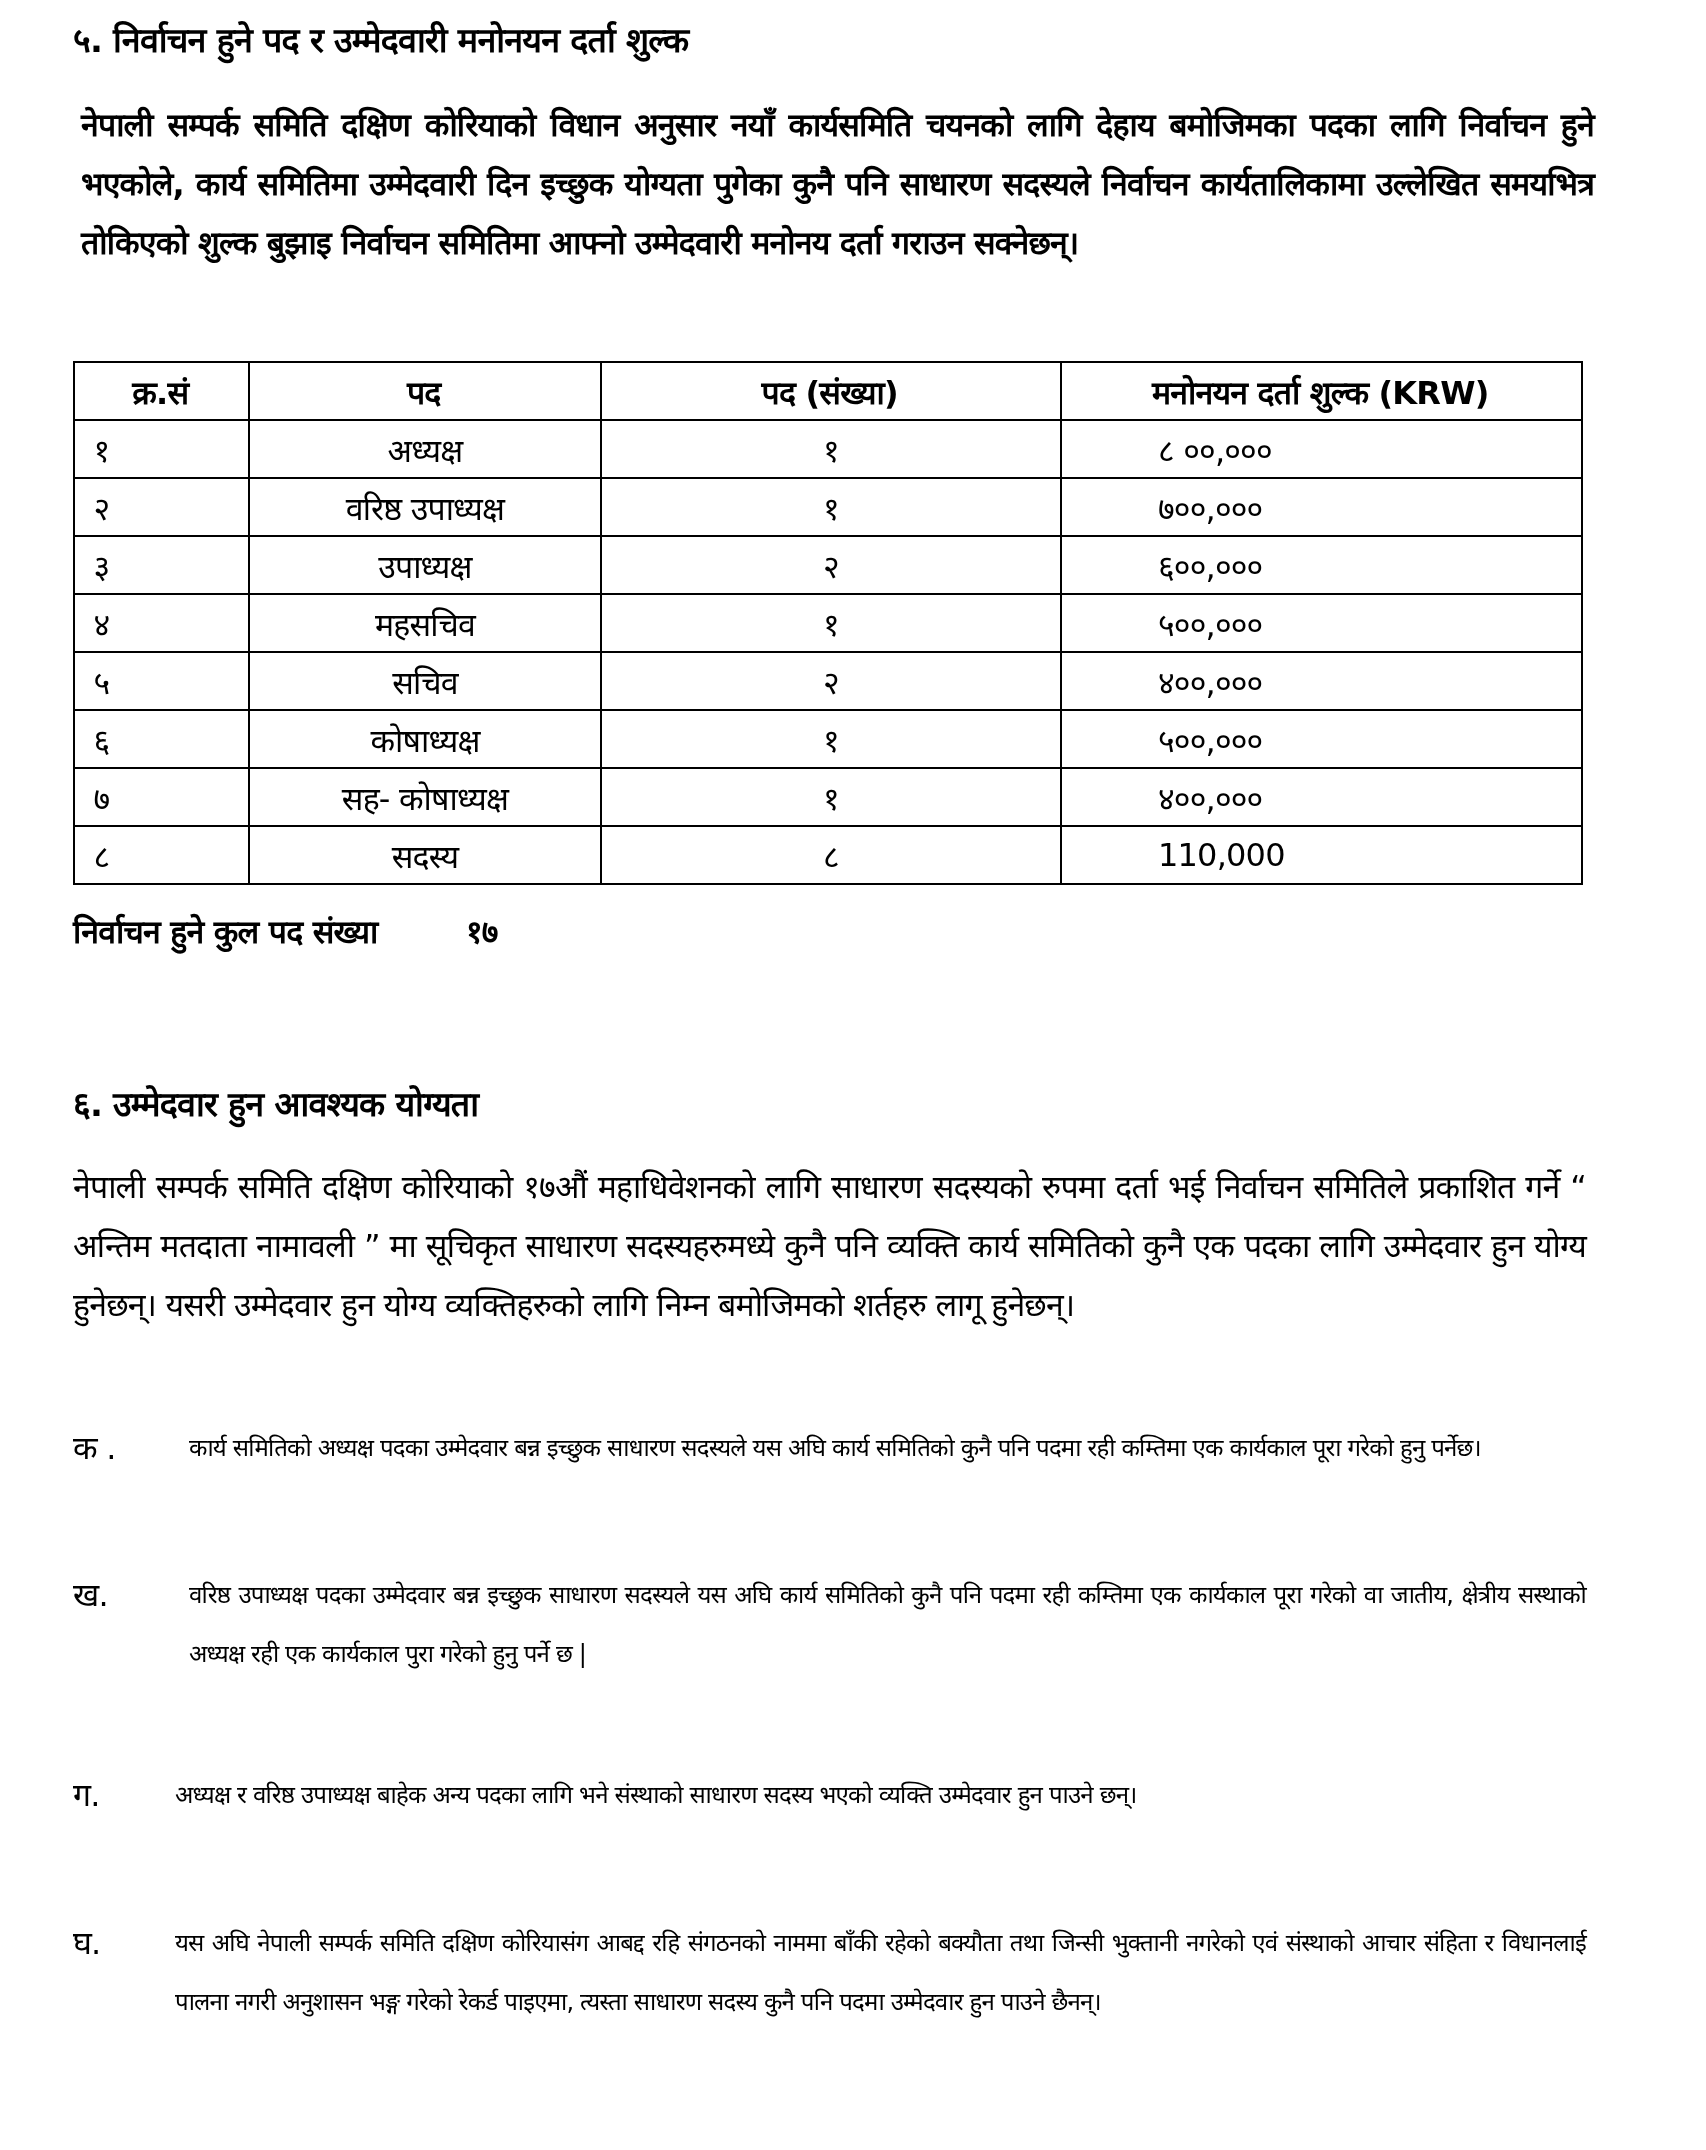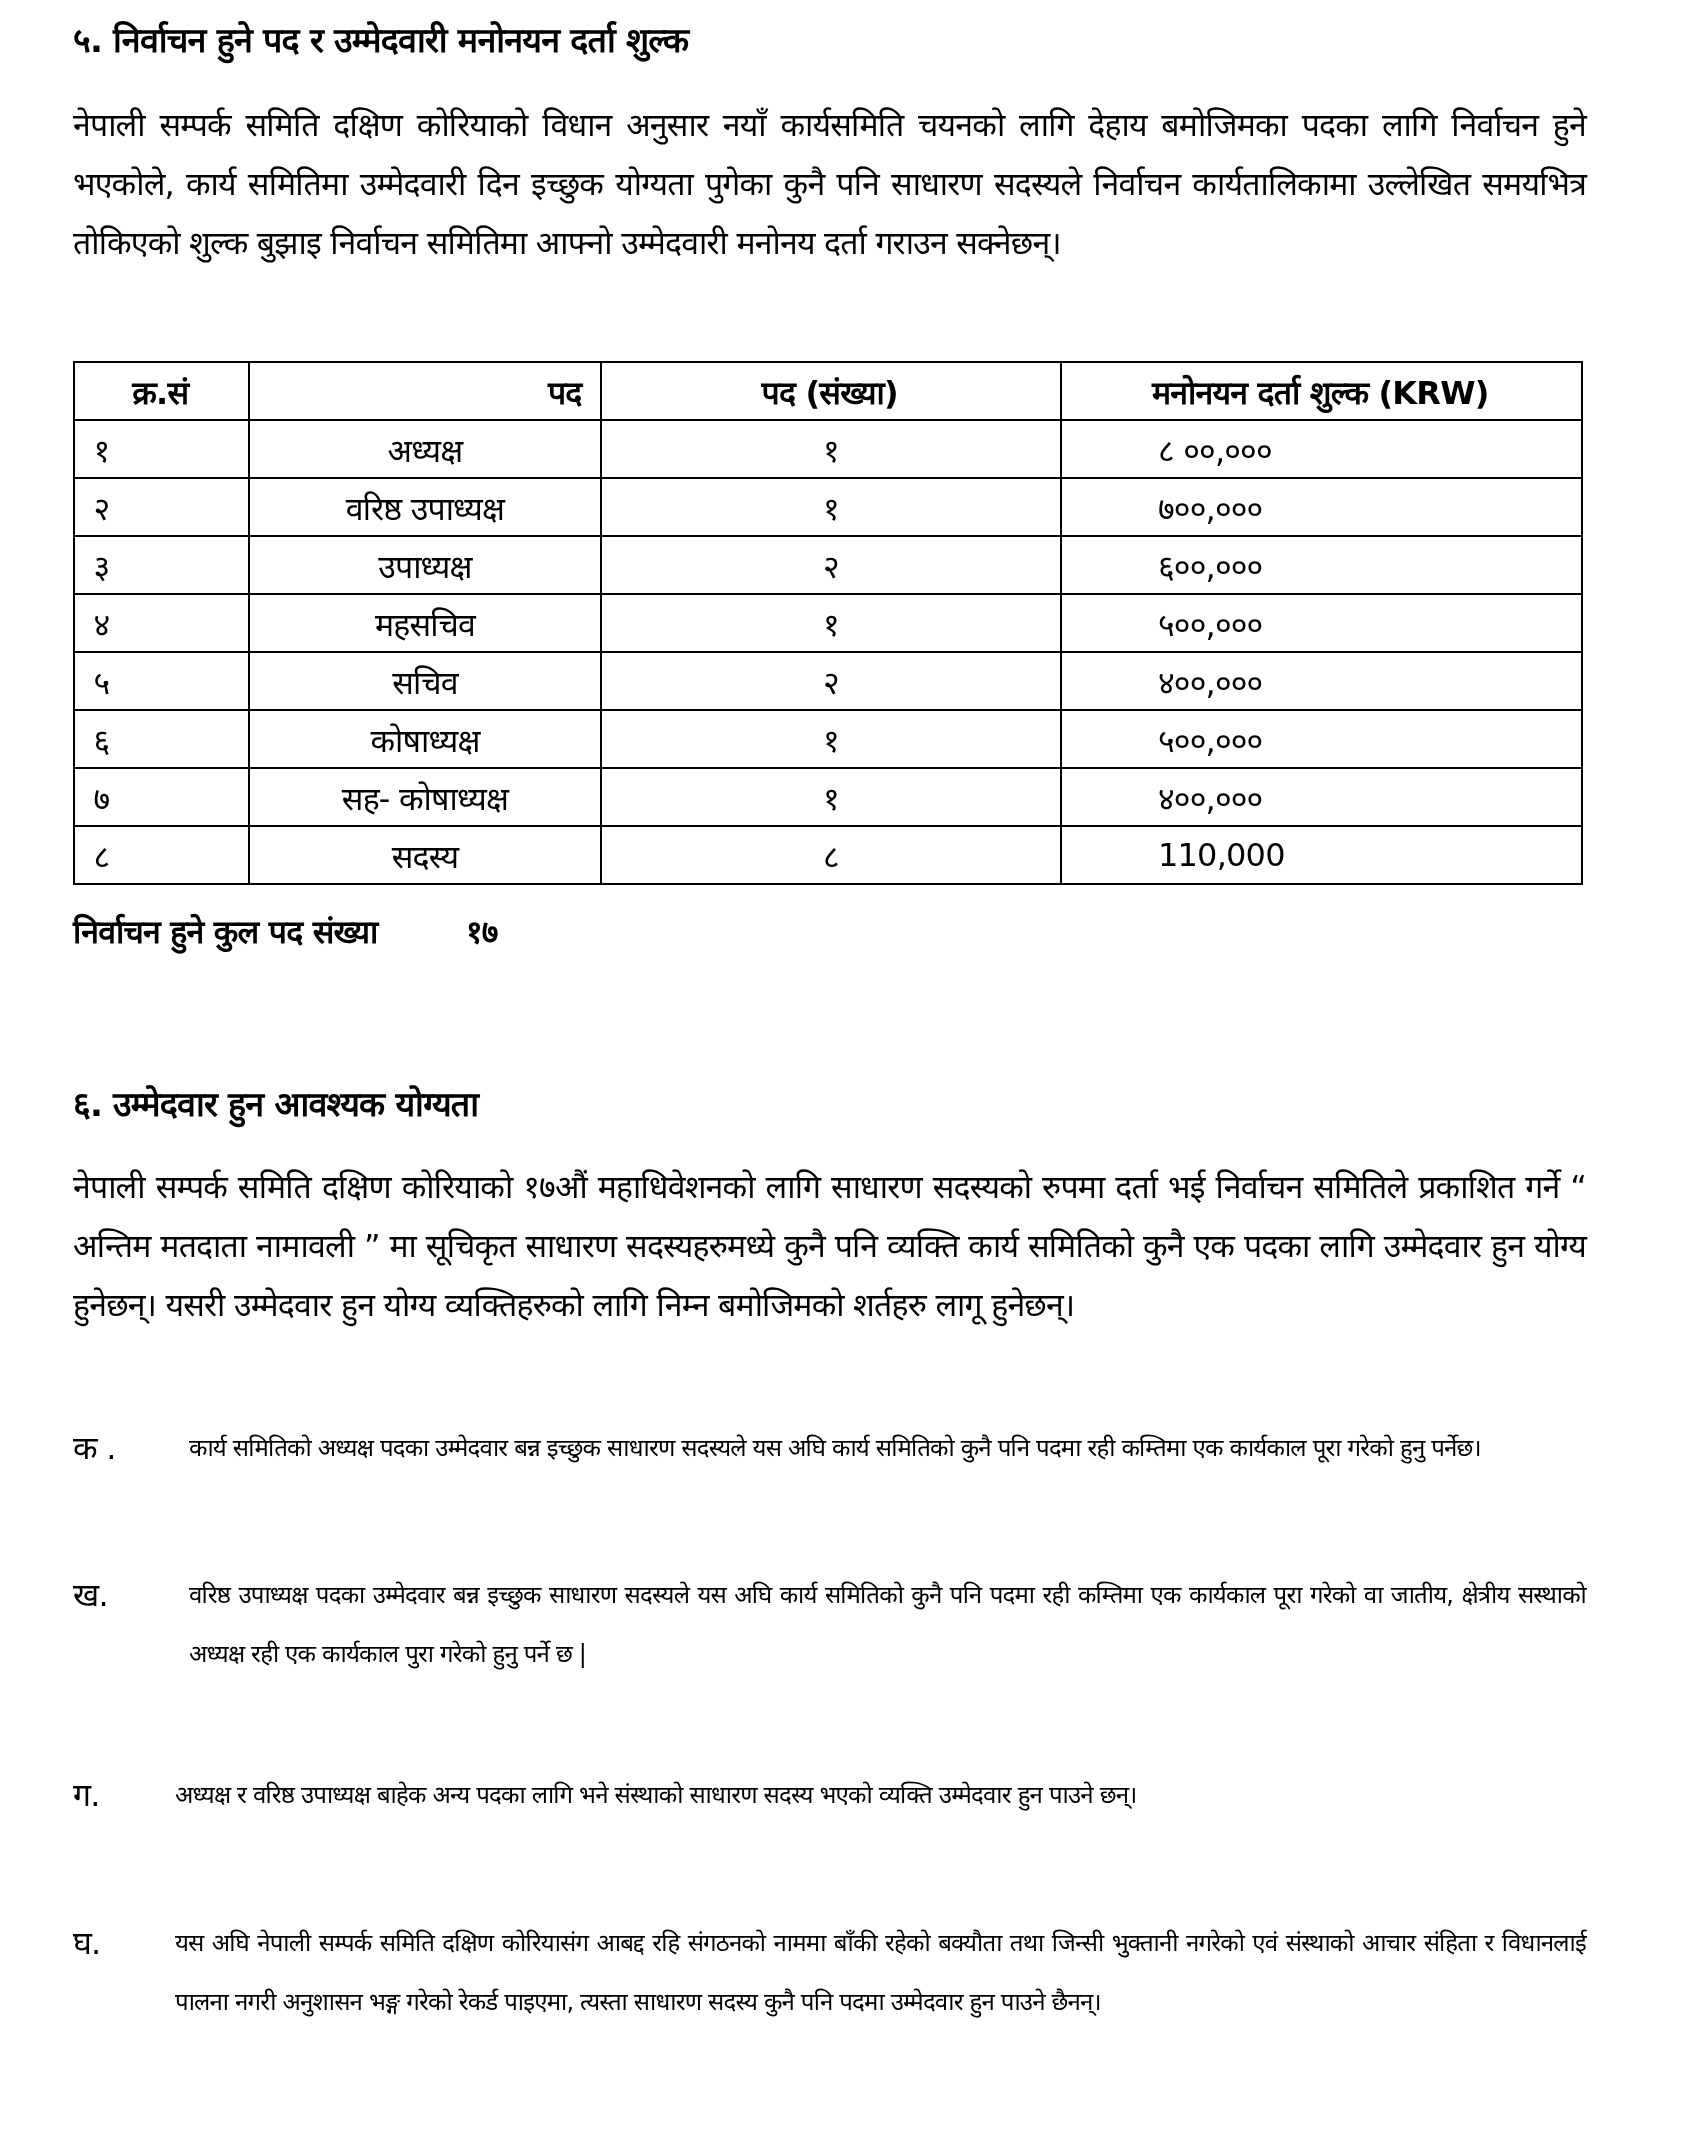--- a/index.html
+++ b/index.html
@@ -11,21 +11,21 @@
   .page { position: absolute; left: 73px; top: 0; width: 1513px; }
   .h {
     font-weight: bold; font-size: 34px; line-height: 46px; margin: 0;
     letter-spacing: -0.8px;
   }
   .h1 { position: absolute; top: 17px; left: 0; }
   .para {
     font-size: 32px; line-height: 59px; margin: 0; text-align: justify;
     letter-spacing: -0.8px;
   }
-  .p1 { position: absolute; top: 96px; left: 0; width: 1513px; }
+  .p1 { position: absolute; top: 96px; left: 8px; width: 1513px; font-weight: bold; }
   table.fees {
     position: absolute; top: 361px; left: 0; width: 1510px;
     border-collapse: collapse; font-size: 32px;
   }
   table.fees th, table.fees td {
     border: 2.3px solid #000; height: 56px; padding: 0 18.5px; letter-spacing: -0.8px;
   }
   table.fees th { font-weight: bold; text-align: center; padding-left: 16px; }
   .c1 { width: 136px; text-align: left; }
   .c2 { width: 313px; text-align: center; }
@@ -48,21 +48,21 @@
 <body>
 
 <div class="page">
   <h2 class="h h1">५.  निर्वाचन हुने पद र उम्मेदवारी मनोनयन दर्ता शुल्क</h2>
   <p class="para p1">नेपाली सम्पर्क समिति दक्षिण कोरियाको  विधान अनुसार नयाँ कार्यसमिति चयनको लागि देहाय बमोजिमका पदका लागि निर्वाचन हुने भएकोले, कार्य समितिमा उम्मेदवारी दिन इच्छुक योग्यता पुगेका कुनै पनि साधारण सदस्यले निर्वाचन कार्यतालिकामा उल्लेखित समयभित्र तोकिएको शुल्क बुझाइ निर्वाचन समितिमा आफ्नो उम्मेदवारी मनोनय दर्ता गराउन सक्नेछन्।</p>
 
   <table class="fees">
     <thead>
       <tr>
         <th class="c1" style="text-align:center">क्र.सं</th>
-        <th class="c2" style="text-align:right">पद</th>
+        <th class="c2" style="text-align:center">पद</th>
         <th class="c3">पद (संख्या)</th>
         <th>मनोनयन दर्ता शुल्क (KRW)</th>
       </tr>
     </thead>
     <tbody>
       <tr>
         <td class="c1">१</td>
         <td class="c2">अध्यक्ष</td>
         <td class="c3">१</td>
         <td class="c4">८ ००,०००</td>

